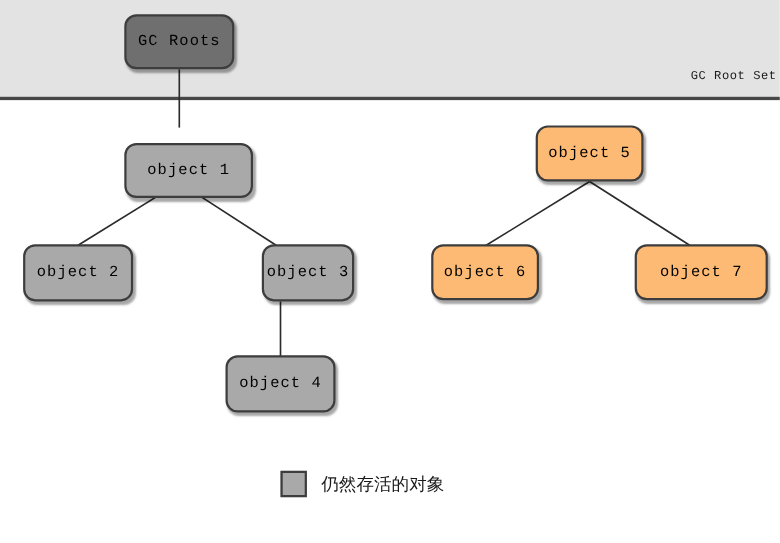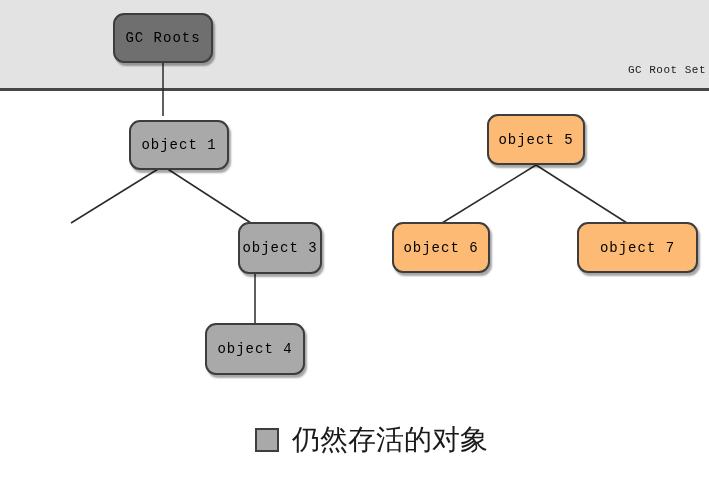--- a/index.html
+++ b/index.html
@@ -56,21 +56,21 @@
     letter-spacing: 1px;
     color: #000000;
     box-shadow: 2px 3px 2px rgba(0,0,0,0.35);
     white-space: nowrap;
   }
   .node.root { background: #6f6f6f; }
   .node.live { background: #a9a9a9; }
   .node.dead { background: #fdba74; }
 
   #node-gc-roots { left: 113px; top: 13px;  width: 100px; height: 50px; text-align: center; }
-  #node-object-1 { left: 113px; top: 120px; width: 100px; height: 50px; margin-left: 16px; }
+  #node-object-1 { left: 113px; top: 130px; width: 117px; height: 50px; }
   #node-object-2 { left: 21px;  top: 222px; width: 100px; height: 52px; }
   #node-object-3 { left: 205px; top: 222px; width: 84px; height: 52px; margin-left: 33px; }
   #node-object-4 { left: 205px; top: 323px; width: 100px; height: 52px; }
   #node-object-5 { left: 487px; top: 114px; width: 98px;  height: 51px; }
   #node-object-6 { left: 392px; top: 222px; width: 98px;  height: 51px; }
   #node-object-7 { left: 577px; top: 222px; width: 121px;  height: 51px; }
 
   
   .legend {
     position: absolute;
@@ -87,21 +87,21 @@
     box-sizing: border-box;
     width: 24px; height: 24px;
     border: 2px solid #3d3d3d;
     margin-right: 13px;
     flex: 0 0 auto;
   }
   .legend-swatch.live { background: #a9a9a9; }
   .legend-swatch.dead { background: #ffffff; }
   .legend-label {
     font-family: "DejaVu Sans", "Liberation Sans", sans-serif;
-    font-size: 28px;
+    font-size: 16px;
     line-height: 24px;
     color: #1a1a1a;
     white-space: nowrap;
   }
 </style>
 </head>
 <body>
 
 <div id="canvas">
 
@@ -112,20 +112,21 @@
     <line x1="163" y1="63" x2="163" y2="116"></line>
     <line x1="163" y1="166" x2="71" y2="223"></line>
     <line x1="163" y1="166" x2="251" y2="223"></line>
     <line x1="255" y1="274" x2="255" y2="324"></line>
     <line x1="536" y1="165" x2="442" y2="223"></line>
     <line x1="536" y1="165" x2="627" y2="223"></line>
   </svg>
 
   <div class="node root" id="node-gc-roots">GC Roots</div>
   <div class="node live" id="node-object-1">object 1</div>
+  <div class="node live" id="node-object-2">object 2</div>
   <div class="node live" id="node-object-3">object 3</div>
   <div class="node live" id="node-object-4">object 4</div>
   <div class="node dead" id="node-object-5">object 5</div>
   <div class="node dead" id="node-object-6">object 6</div>
   <div class="node dead" id="node-object-7">object 7</div>
 
   <div class="legend">
     <div class="legend-row">
       <span class="legend-swatch live"></span>
       <span class="legend-label">仍然存活的对象</span>

